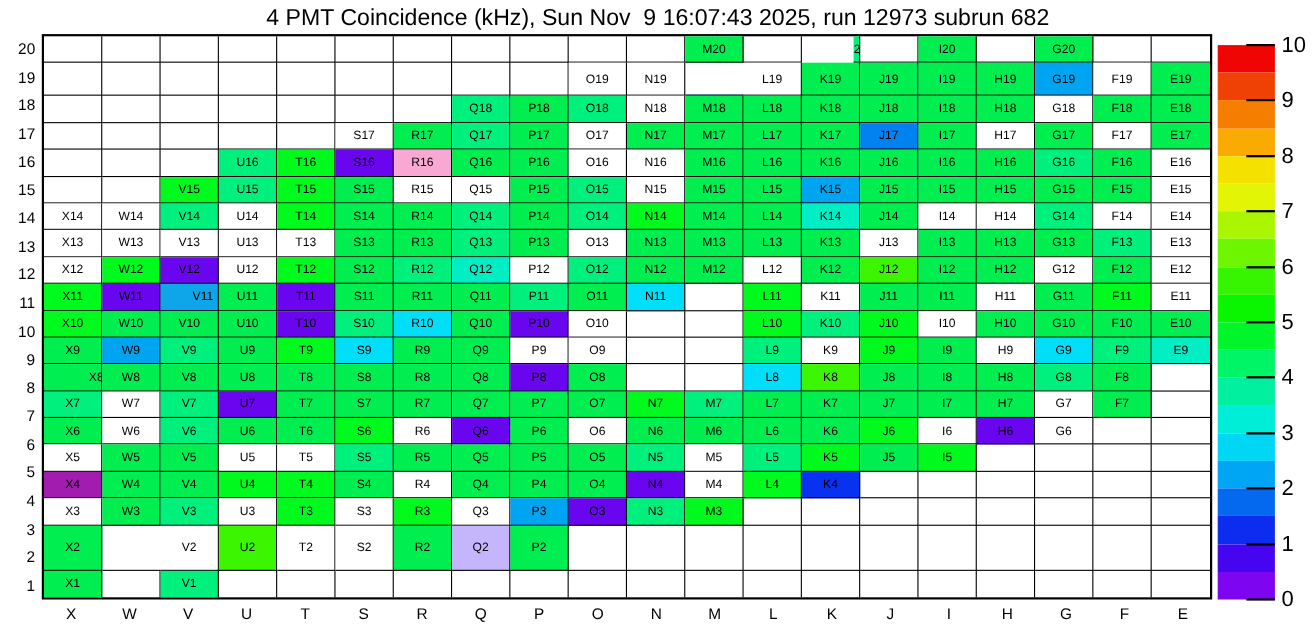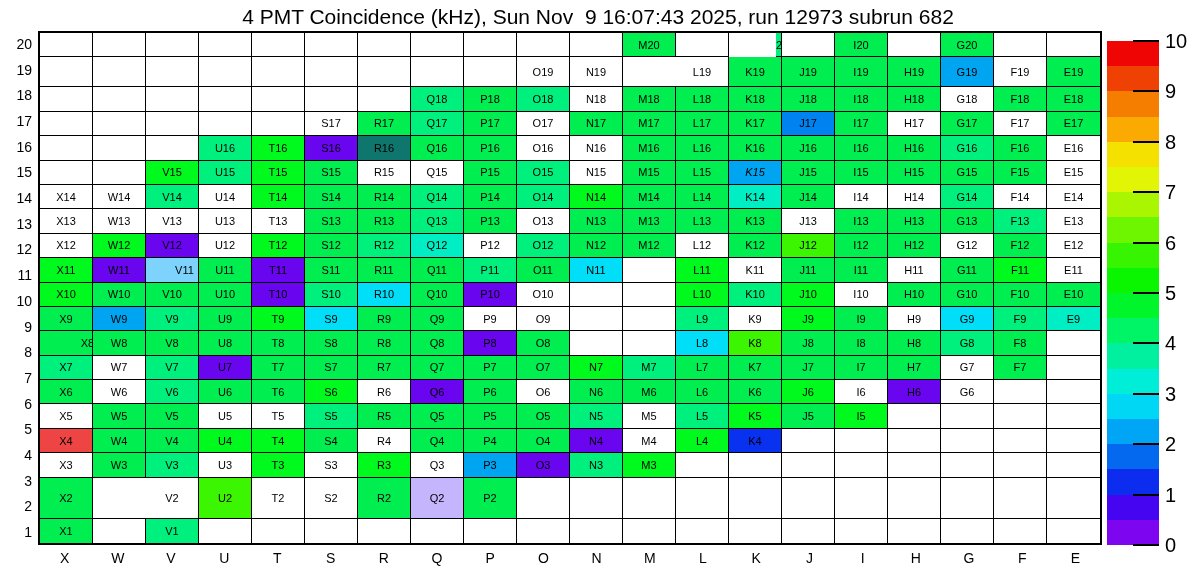--- a/index.html
+++ b/index.html
@@ -104,21 +104,21 @@
         <div class="cell" style="background: rgb(255, 255, 255);">H17</div>
         <div class="cell" style="background: rgb(0, 238, 80);">G17</div>
         <div class="cell" style="background: rgb(255, 255, 255);">F17</div>
         <div class="cell" style="background: rgb(0, 238, 80);">E17</div>
         <div class="cell"></div>
         <div class="cell"></div>
         <div class="cell"></div>
         <div class="cell" style="background: rgb(0, 240, 125);">U16</div>
         <div class="cell" style="background: rgb(0, 250, 30);">T16</div>
         <div class="cell" style="background: rgb(106, 5, 240);">S16</div>
-        <div class="cell" style="background: #0f766e;">R16</div>
+        <div class="cell" style="background: #f9a8d4;">R16</div>
         <div class="cell" style="background: rgb(0, 238, 80);">Q16</div>
         <div class="cell" style="background: rgb(0, 238, 80);">P16</div>
         <div class="cell" style="background: rgb(255, 255, 255);">O16</div>
         <div class="cell" style="background: rgb(255, 255, 255);">N16</div>
         <div class="cell" style="background: rgb(0, 238, 80);">M16</div>
         <div class="cell" style="background: rgb(0, 238, 80);">L16</div>
         <div class="cell" style="background: rgb(0, 238, 80);">K16</div>
         <div class="cell" style="background: rgb(0, 238, 80);">J16</div>
         <div class="cell" style="background: rgb(0, 238, 80);">I16</div>
         <div class="cell" style="background: rgb(0, 238, 80);">H16</div>
@@ -131,21 +131,21 @@
         <div class="cell" style="background: rgb(0, 240, 125);">U15</div>
         <div class="cell" style="background: rgb(0, 250, 30);">T15</div>
         <div class="cell" style="background: rgb(0, 238, 80);">S15</div>
         <div class="cell" style="background: rgb(255, 255, 255);">R15</div>
         <div class="cell" style="background: rgb(255, 255, 255);">Q15</div>
         <div class="cell" style="background: rgb(0, 238, 80);">P15</div>
         <div class="cell" style="background: rgb(0, 240, 125);">O15</div>
         <div class="cell" style="background: rgb(255, 255, 255);">N15</div>
         <div class="cell" style="background: rgb(0, 238, 80);">M15</div>
         <div class="cell" style="background: rgb(0, 238, 80);">L15</div>
-        <div class="cell" style="background: rgb(0, 165, 242); font-style: italic;">K15</div>
+        <div class="cell" style="background: rgb(0, 165, 242);">K15</div>
         <div class="cell" style="background: rgb(0, 238, 80);">J15</div>
         <div class="cell" style="background: rgb(0, 238, 80);">I15</div>
         <div class="cell" style="background: rgb(0, 238, 80);">H15</div>
         <div class="cell" style="background: rgb(0, 238, 80);">G15</div>
         <div class="cell" style="background: rgb(0, 238, 80);">F15</div>
         <div class="cell" style="background: rgb(255, 255, 255);">E15</div>
         <div class="cell" style="background: rgb(255, 255, 255);">X14</div>
         <div class="cell" style="background: rgb(255, 255, 255);">W14</div>
         <div class="cell" style="background: rgb(0, 240, 125);">V14</div>
         <div class="cell" style="background: rgb(255, 255, 255);">U14</div>
@@ -200,21 +200,21 @@
         <div class="cell" style="background: rgb(255, 255, 255);">L12</div>
         <div class="cell" style="background: rgb(0, 238, 80);">K12</div>
         <div class="cell" style="background: rgb(60, 245, 0);">J12</div>
         <div class="cell" style="background: rgb(0, 238, 80);">I12</div>
         <div class="cell" style="background: rgb(0, 238, 80);">H12</div>
         <div class="cell" style="background: rgb(255, 255, 255);">G12</div>
         <div class="cell" style="background: rgb(0, 238, 80);">F12</div>
         <div class="cell" style="background: rgb(255, 255, 255);">E12</div>
         <div class="cell" style="background: rgb(0, 250, 30);">X11</div>
         <div class="cell" style="background: rgb(106, 5, 240);">W11</div>
-        <div class="cell" style="background: #7dd3fc; padding-left: 25px;">V11</div>
+        <div class="cell" style="background: #0ea5e9; padding-left: 25px;">V11</div>
         <div class="cell" style="background: rgb(0, 238, 80);">U11</div>
         <div class="cell" style="background: rgb(106, 5, 240);">T11</div>
         <div class="cell" style="background: rgb(0, 238, 80);">S11</div>
         <div class="cell" style="background: rgb(0, 238, 80);">R11</div>
         <div class="cell" style="background: rgb(0, 238, 80);">Q11</div>
         <div class="cell" style="background: rgb(0, 240, 125);">P11</div>
         <div class="cell" style="background: rgb(0, 238, 80);">O11</div>
         <div class="cell" style="background: rgb(0, 222, 248);">N11</div>
         <div class="cell"></div>
         <div class="cell" style="background: rgb(0, 250, 30);">L11</div>
@@ -338,21 +338,21 @@
         <div class="cell" style="background: rgb(0, 240, 125);">N5</div>
         <div class="cell" style="background: rgb(255, 255, 255);">M5</div>
         <div class="cell" style="background: rgb(0, 240, 125);">L5</div>
         <div class="cell" style="background: rgb(0, 250, 30);">K5</div>
         <div class="cell" style="background: rgb(0, 238, 80);">J5</div>
         <div class="cell" style="background: rgb(0, 250, 30);">I5</div>
         <div class="cell"></div>
         <div class="cell"></div>
         <div class="cell"></div>
         <div class="cell"></div>
-        <div class="cell" style="background: #ef4444;">X4</div>
+        <div class="cell" style="background: #a21caf;">X4</div>
         <div class="cell" style="background: rgb(0, 238, 80);">W4</div>
         <div class="cell" style="background: rgb(0, 238, 80);">V4</div>
         <div class="cell" style="background: rgb(0, 250, 30);">U4</div>
         <div class="cell" style="background: rgb(0, 250, 30);">T4</div>
         <div class="cell" style="background: rgb(0, 238, 80);">S4</div>
         <div class="cell" style="background: rgb(255, 255, 255);">R4</div>
         <div class="cell" style="background: rgb(0, 238, 80);">Q4</div>
         <div class="cell" style="background: rgb(0, 238, 80);">P4</div>
         <div class="cell" style="background: rgb(0, 238, 80);">O4</div>
         <div class="cell" style="background: rgb(106, 5, 240);">N4</div>

